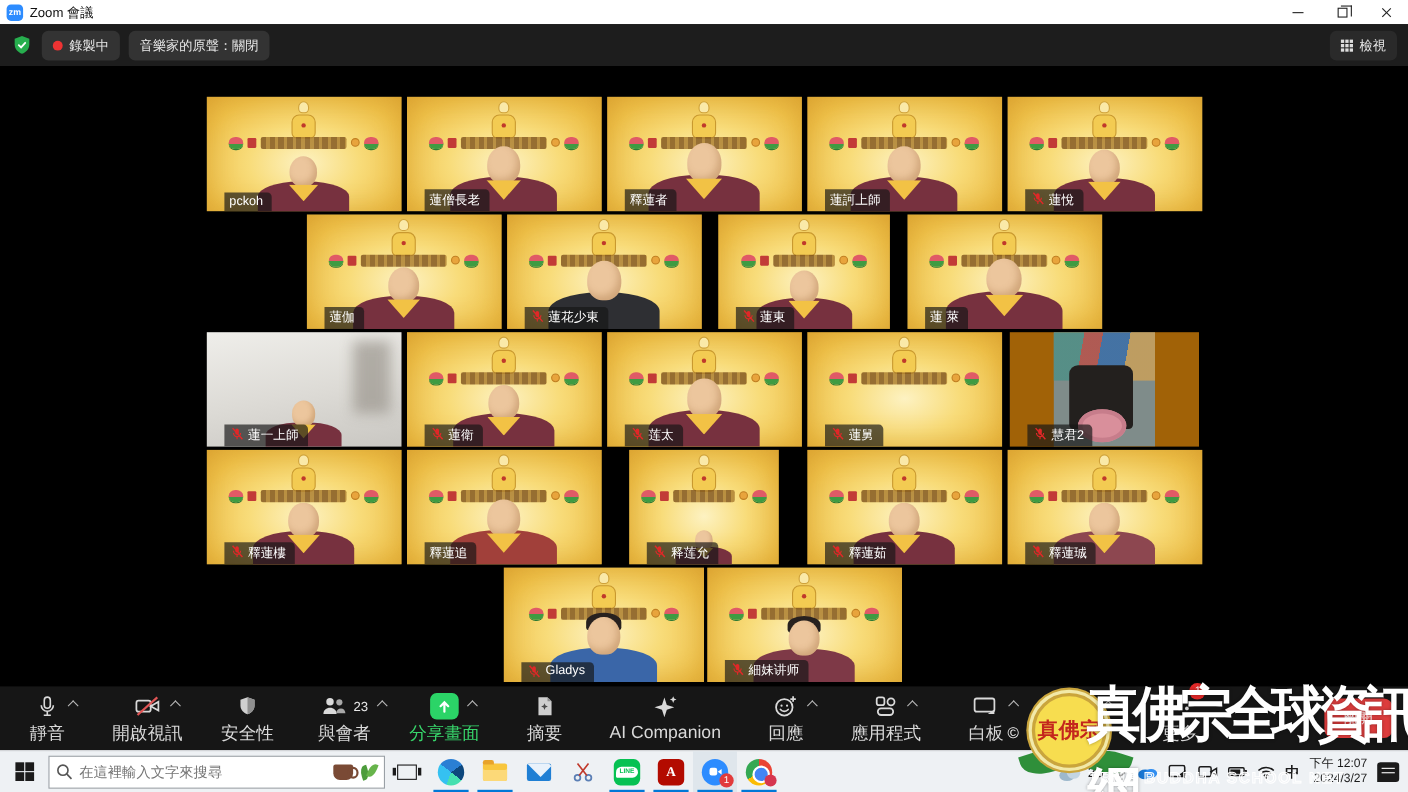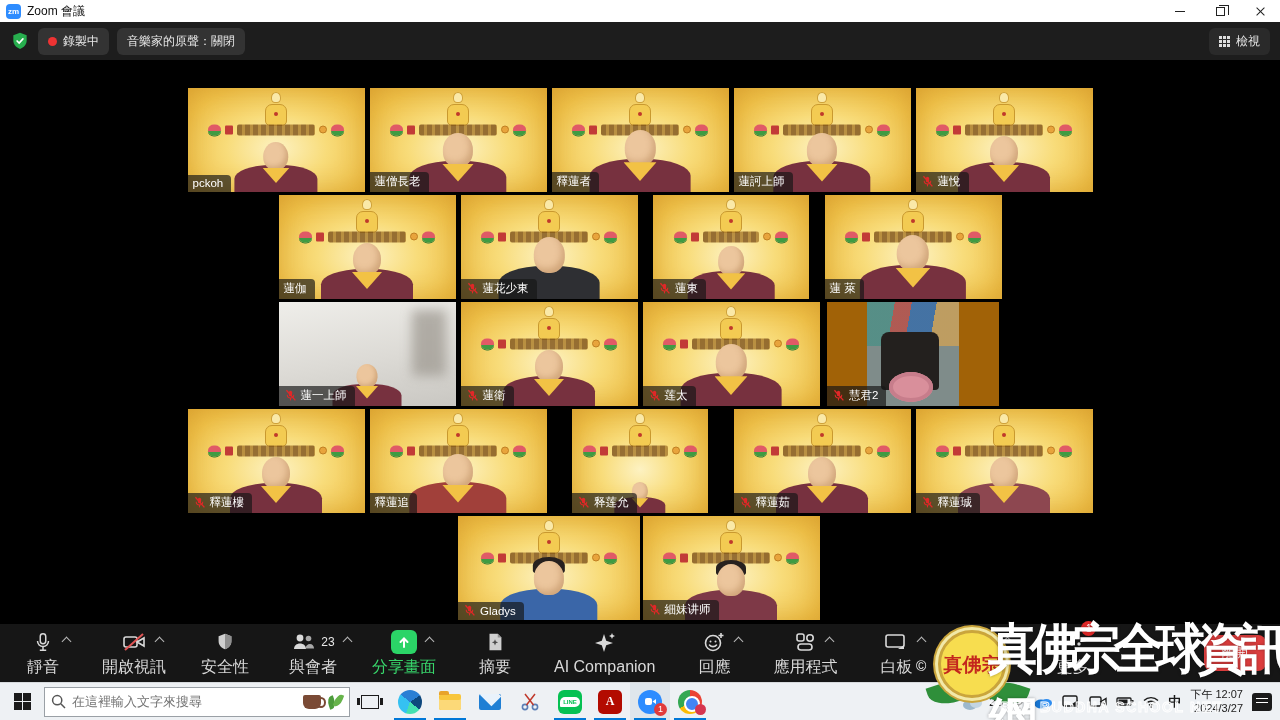--- a/index.html
+++ b/index.html
@@ -84,21 +84,21 @@
     border-radius:50% 50% 45% 45%; box-shadow:inset calc(-3px*var(--ps,1)) calc(-4px*var(--ps,1)) calc(6px*var(--ps,1)) rgba(160,110,60,.35); }
   .p-hair { position:absolute; bottom:calc(44px*var(--ps,1)); left:50%; transform:translateX(-50%);
     width:calc(30px*var(--ps,1)); height:calc(16px*var(--ps,1)); background:#27211f; border-radius:50% 50% 20% 20%; }
   .p-body { position:absolute; bottom:calc(-4px*var(--ps,1)); left:50%; transform:translateX(-50%);
     width:calc(92px*var(--ps,1)); height:calc(34px*var(--ps,1)); background:var(--shirt,#77313f);
     border-radius:45% 45% 0 0; }
   .p-collar { position:absolute; bottom:calc(10px*var(--ps,1)); left:50%; transform:translateX(-50%);
     width:calc(30px*var(--ps,1)); height:calc(17px*var(--ps,1)); background:#f2c245;
     clip-path:polygon(0 0,100% 0,50% 100%); z-index:2; }
 
-  .nameplate { position:absolute; left:0; bottom:0; display:flex; align-items:center; gap:4px;
+  .nameplate { position:absolute; left:16px; bottom:0; display:flex; align-items:flex-start; gap:4px;
     background:rgba(22,22,22,.68); color:#fff; font-size:11.5px; padding:2px 8px 3px 5px;
     border-top-right-radius:4px; z-index:3; white-space:nowrap; }
   .nameplate svg { width:13px; height:13px; flex:0 0 auto; }
 
   
   #toolbar { position:absolute; left:0; right:0; top:624px; height:58px; background:#161616;
     display:flex; align-items:center; padding:0 14px; z-index:10; }
   .tb-item { display:flex; flex-direction:column; align-items:center; justify-content:center;
     min-width:58px; margin-right:30px; color:#d9d9d9; }
   .tb-ic { position:relative; height:26px; display:flex; align-items:center; justify-content:center; }
@@ -534,20 +534,44 @@
                   <rect x="6" y="2" width="4" height="7" rx="2" fill="#e02828"></rect>
                   <path d="M4 7a4 4 0 0 0 8 0" fill="none" stroke="#e02828" stroke-width="1.3"></path>
                   <path d="M8 11v3" stroke="#e02828" stroke-width="1.3"></path>
                   <path d="M3 1.5l11 12.5" stroke="#e02828" stroke-width="1.6"></path>
                 </svg>
                 <span>莲太</span>
               </div>
             </div>
           </div>
           <div class="slot">
+            <div class="tile golden" style="width: 177px;">
+              <div class="buddha">
+                <div class="bd-halo"></div>
+                <div class="bd-body"></div>
+              </div>
+              <div class="emblem">
+                <div class="lotus"></div>
+                <div class="seal"></div>
+                <div class="band"></div>
+                <div class="seal2"></div>
+                <div class="lotus"></div>
+              </div>
+              <div class="nameplate">
+                <svg viewBox="0 0 16 16">
+                  <rect x="6" y="2" width="4" height="7" rx="2" fill="#e02828"></rect>
+                  <path d="M4 7a4 4 0 0 0 8 0" fill="none" stroke="#e02828" stroke-width="1.3"></path>
+                  <path d="M8 11v3" stroke="#e02828" stroke-width="1.3"></path>
+                  <path d="M3 1.5l11 12.5" stroke="#e02828" stroke-width="1.6"></path>
+                </svg>
+                <span>蓮舅</span>
+              </div>
+            </div>
+          </div>
+          <div class="slot">
             <div class="tile photo" style="width: 172px;">
               <div class="photo-box">
                 <div class="ph-top"></div>
                 <div class="ph-chair"></div>
                 <div class="ph-cushion"></div>
               </div>
               <div class="nameplate">
                 <svg viewBox="0 0 16 16">
                   <rect x="6" y="2" width="4" height="7" rx="2" fill="#e02828"></rect>
                   <path d="M4 7a4 4 0 0 0 8 0" fill="none" stroke="#e02828" stroke-width="1.3"></path>

